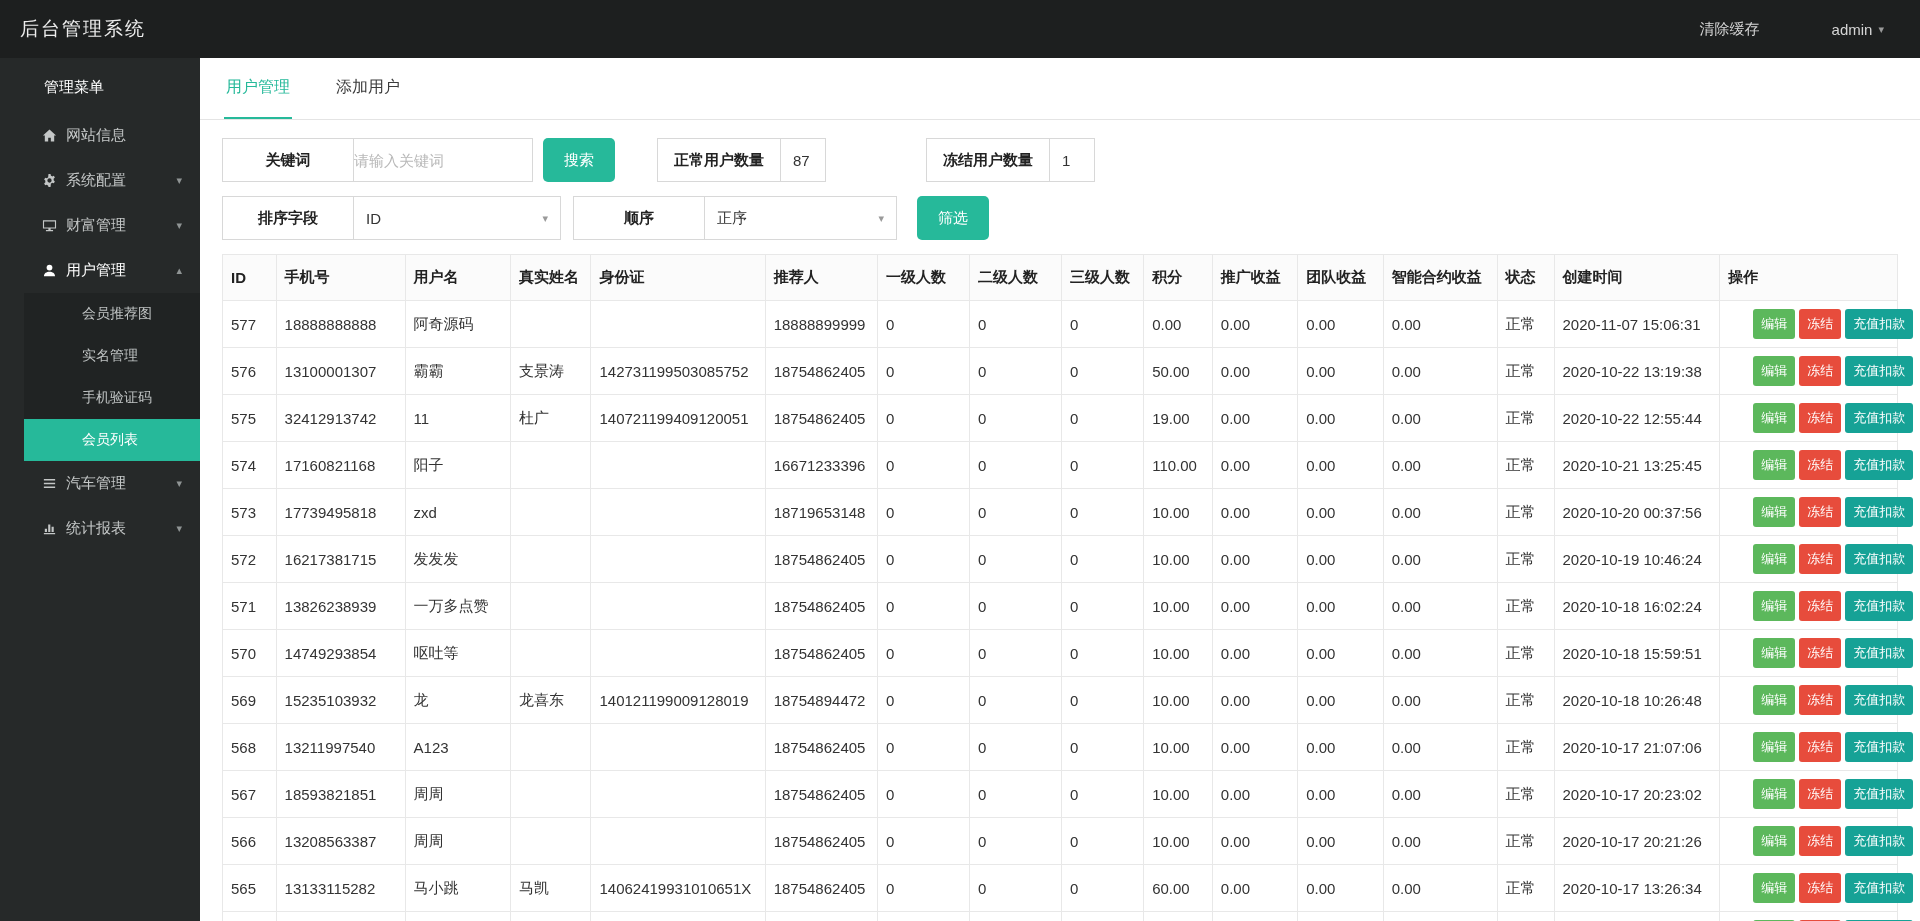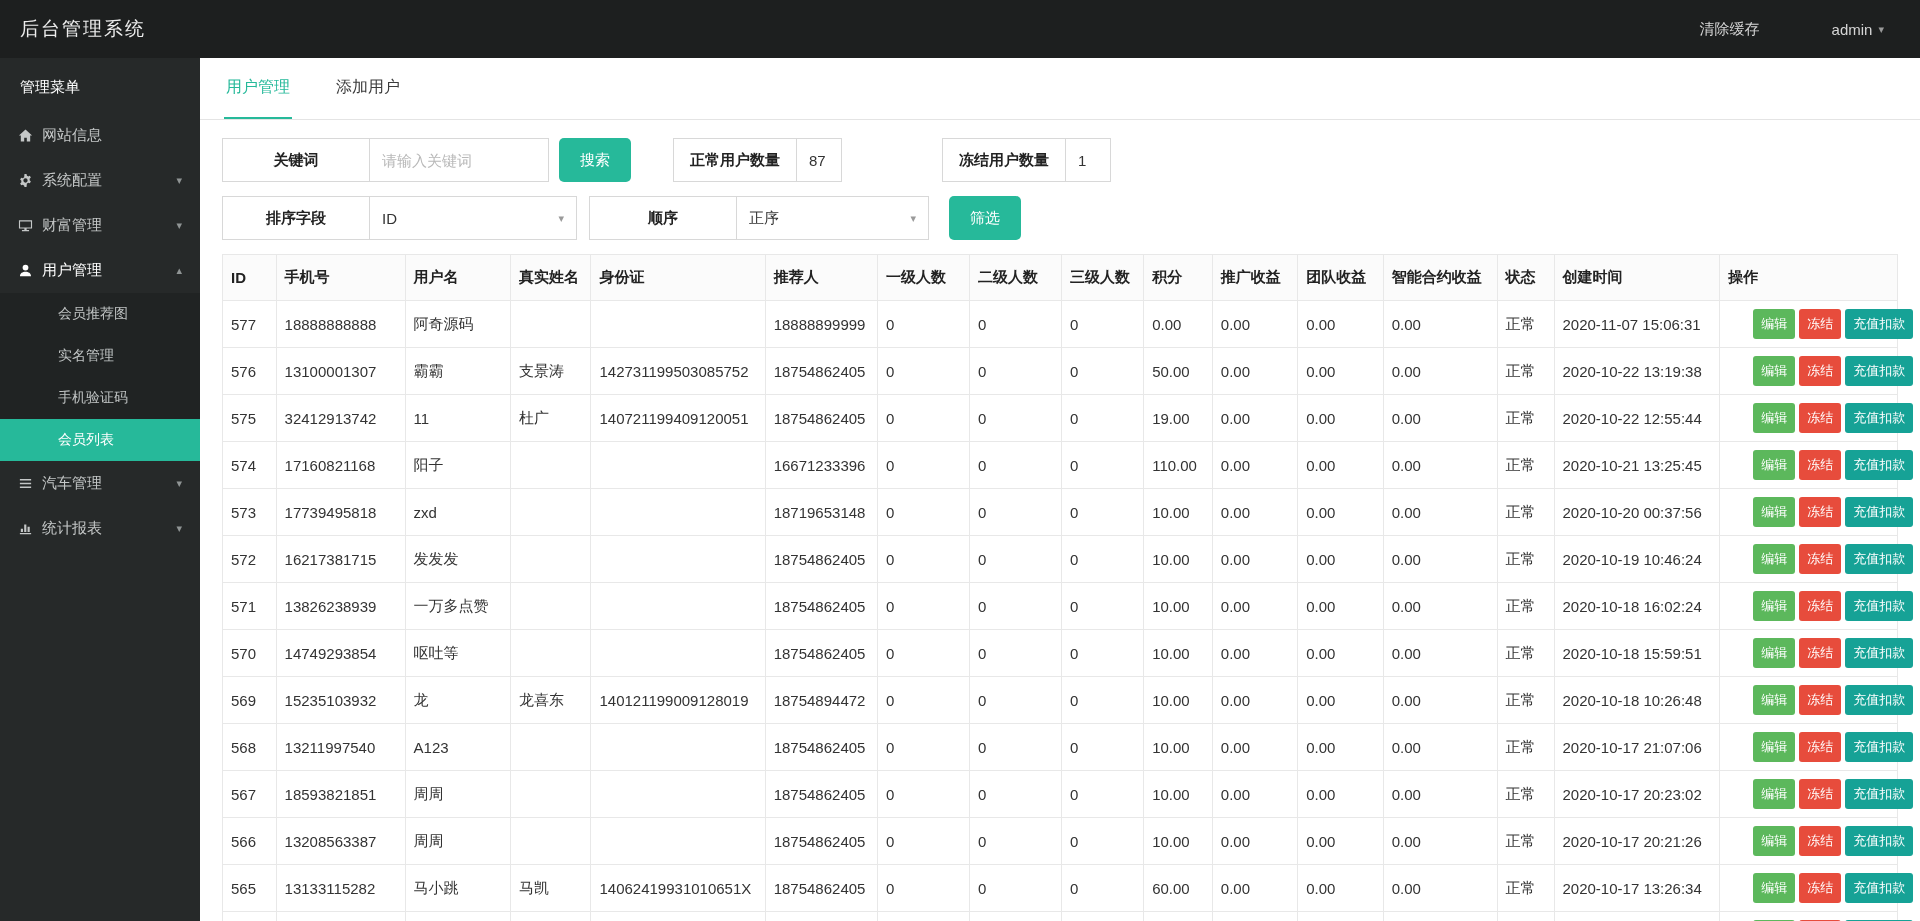--- a/index.html
+++ b/index.html
@@ -10,21 +10,21 @@
   
   .topbar { position:fixed; top:0; left:0; width:1920px; height:58px; background:#1d1f1f;
             display:flex; align-items:center; justify-content:space-between; padding:0 36px 0 20px; z-index:20; }
   .topbar-title { color:#ededed; font-size:19px; letter-spacing:2px; }
   .topbar-right { display:flex; align-items:center; gap:72px; }
   .topbar-link { color:#d6d6d6; font-size:15px; cursor:pointer; }
   .user-menu { color:#d6d6d6; font-size:15px; cursor:pointer; display:flex; align-items:center; gap:6px; }
   .caret { font-size:11px; color:#9a9a9a; }
 
   
-  .sidebar { position:fixed; top:58px; left:0; width:200px; height:863px; background:#262929; overflow:hidden; }
+  .sidebar { position:fixed; top:58px; left:0; width:200px; height:863px; background:#262929; overflow:hidden;padding-left:24px; }
   .menu-title { color:#fff; font-size:15px; padding:20px 20px 16px; }
   .nav-item { display:flex; align-items:center; padding:13px 18px; color:#c4c7c7; font-size:15px; cursor:pointer; }
   .nav-item.expanded { color:#fff; }
   .nicon { width:24px; display:inline-flex; align-items:center; }
   .chev { margin-left:auto; font-size:11px; color:#8f9494; }
   .submenu { background:#202323; }
   .nav-sub { padding:12px 18px 12px 58px; color:#bfc3c3; font-size:14px; cursor:pointer; }
   .nav-sub.active { background:var(--accent); color:#fff; }
 
   
@@ -32,22 +32,22 @@
   .tabs { height:62px; background:#fff; border-bottom:1px solid #e4e4e4; display:flex; padding-left:24px; flex-shrink:0; }
   .tab { display:flex; align-items:center; padding:0 2px; margin-right:42px; font-size:16px; color:#3c3c3c;
          border-bottom:2px solid transparent; cursor:pointer; }
   .tab.active { color:var(--accent); border-bottom-color:var(--accent); }
 
   .content { padding:18px 22px 0; flex:1; }
   .filter-row { display:flex; align-items:center; margin-bottom:14px; }
   .igroup { display:flex; align-items:stretch; }
   .addon { height:44px; display:flex; align-items:center; justify-content:center; border:1px solid #d8d8d8;
            background:#fff; font-size:15px; padding:0 16px; font-weight:700; color:#222; }
-  .w150 { width:148px; }
-  .tinput { height:44px; width:180px; border:1px solid #d8d8d8; margin-left:-1px; padding:0 12px;
+  .w150 { width:132px; }
+  .tinput { height:44px; width:180px; border:1px solid #d8d8d8; margin-left:-1px; padding:0 0;
             font-size:15px; color:#333; outline:none; font-family:inherit; }
   .tinput::placeholder { color:#b8b8b8; }
   .value-box { height:44px; min-width:46px; border:1px solid #d8d8d8; margin-left:-1px; display:flex;
                align-items:center; padding:0 12px; font-size:15px; color:#333; }
   .btn { height:44px; padding:0 21px; margin-left:10px; background:var(--accent); border:none; border-radius:5px;
          color:#fff; font-size:15px; cursor:pointer; font-family:inherit; }
   .stat-group-1 { margin-left:42px; }
   .stat-group-2 { margin-left:100px; }
   .select { height:44px; border:1px solid #d8d8d8; margin-left:-1px; display:flex; align-items:center;
             justify-content:space-between; padding:0 12px; font-size:15px; color:#333; cursor:pointer; background:#fff; }

